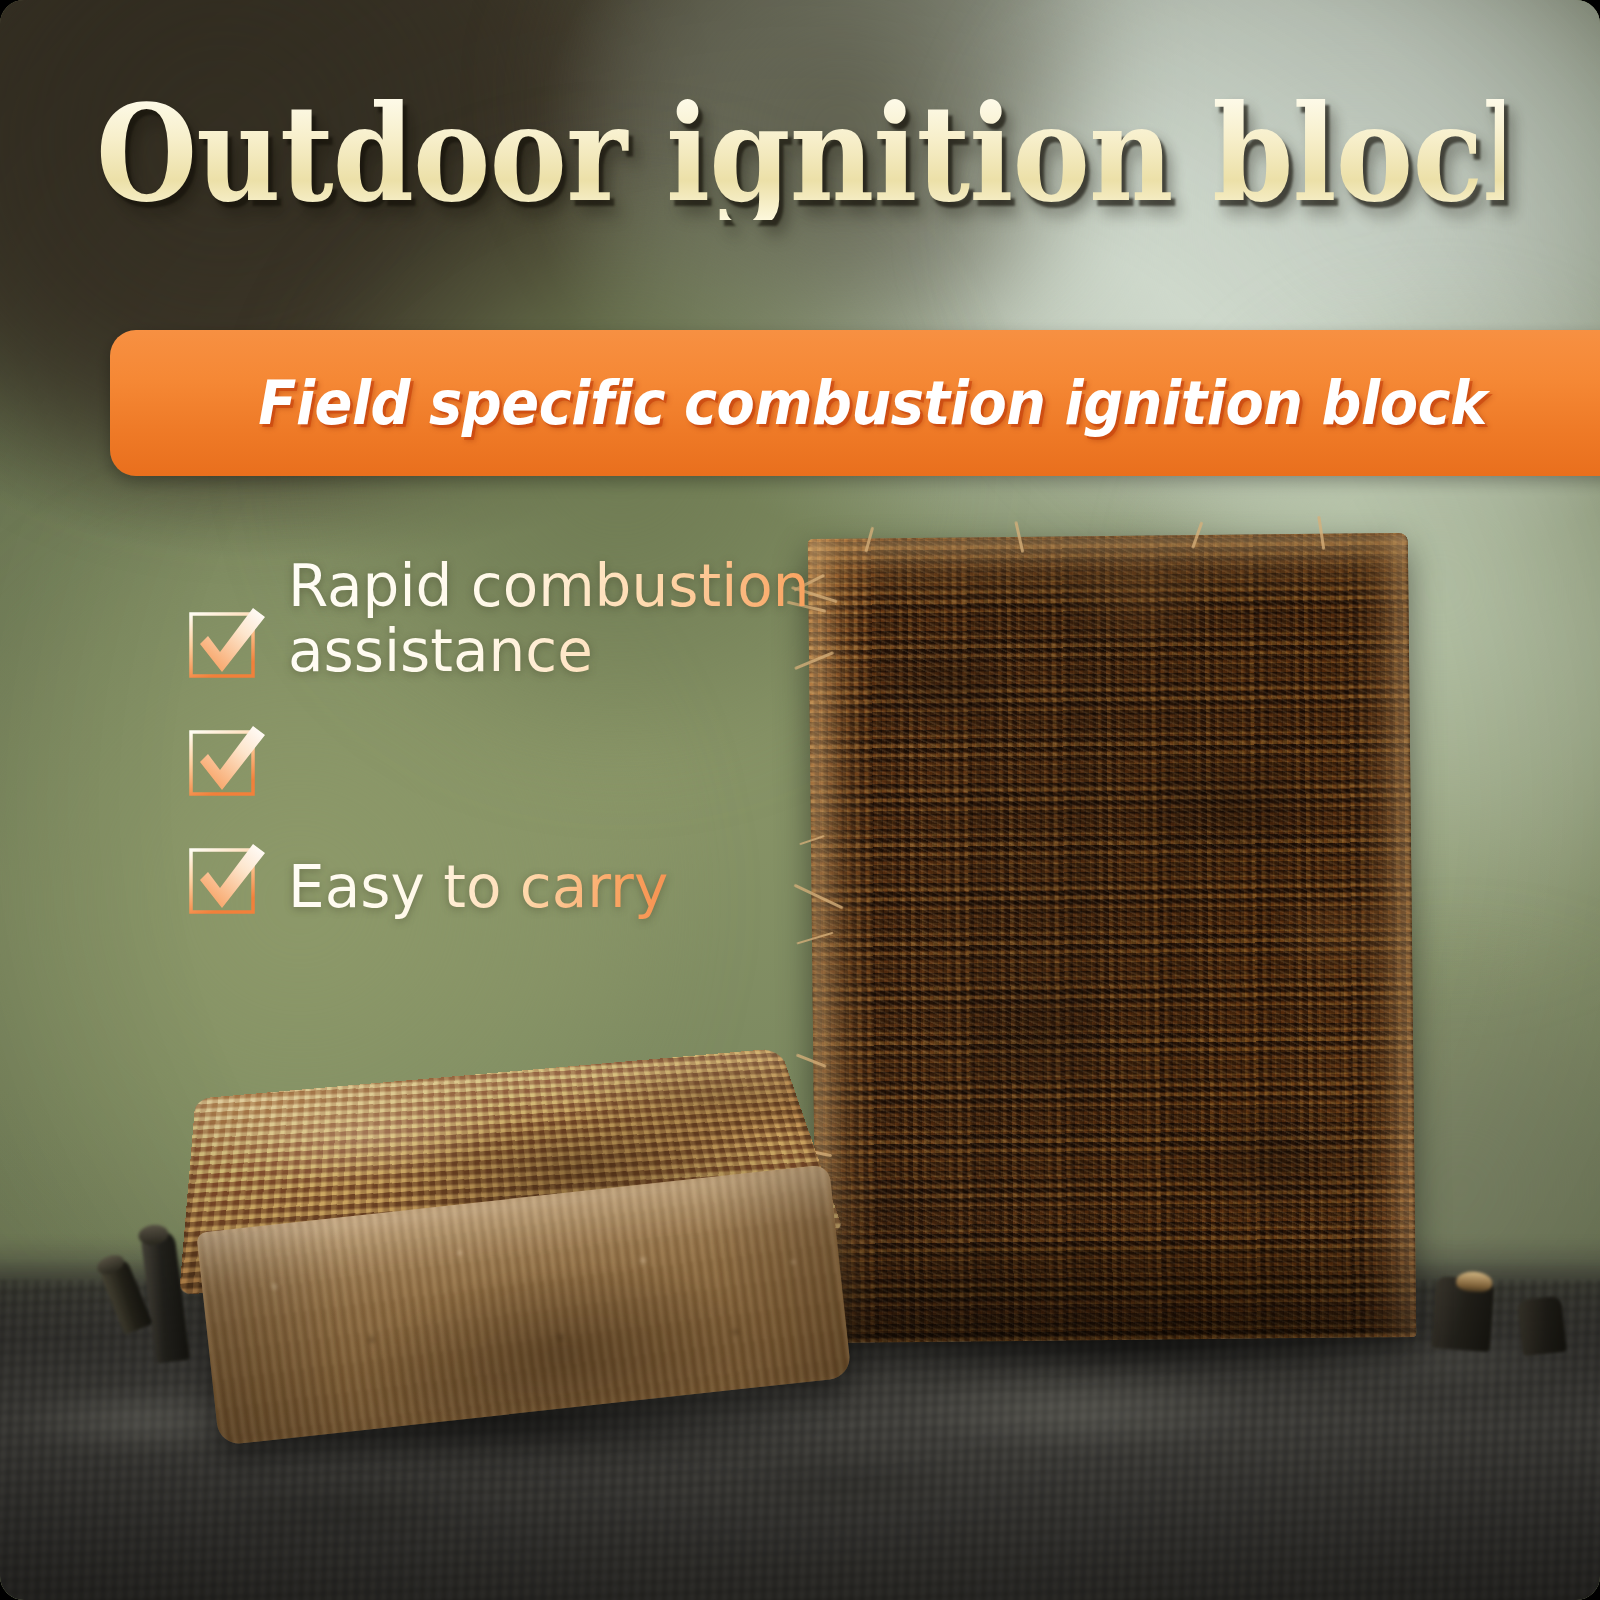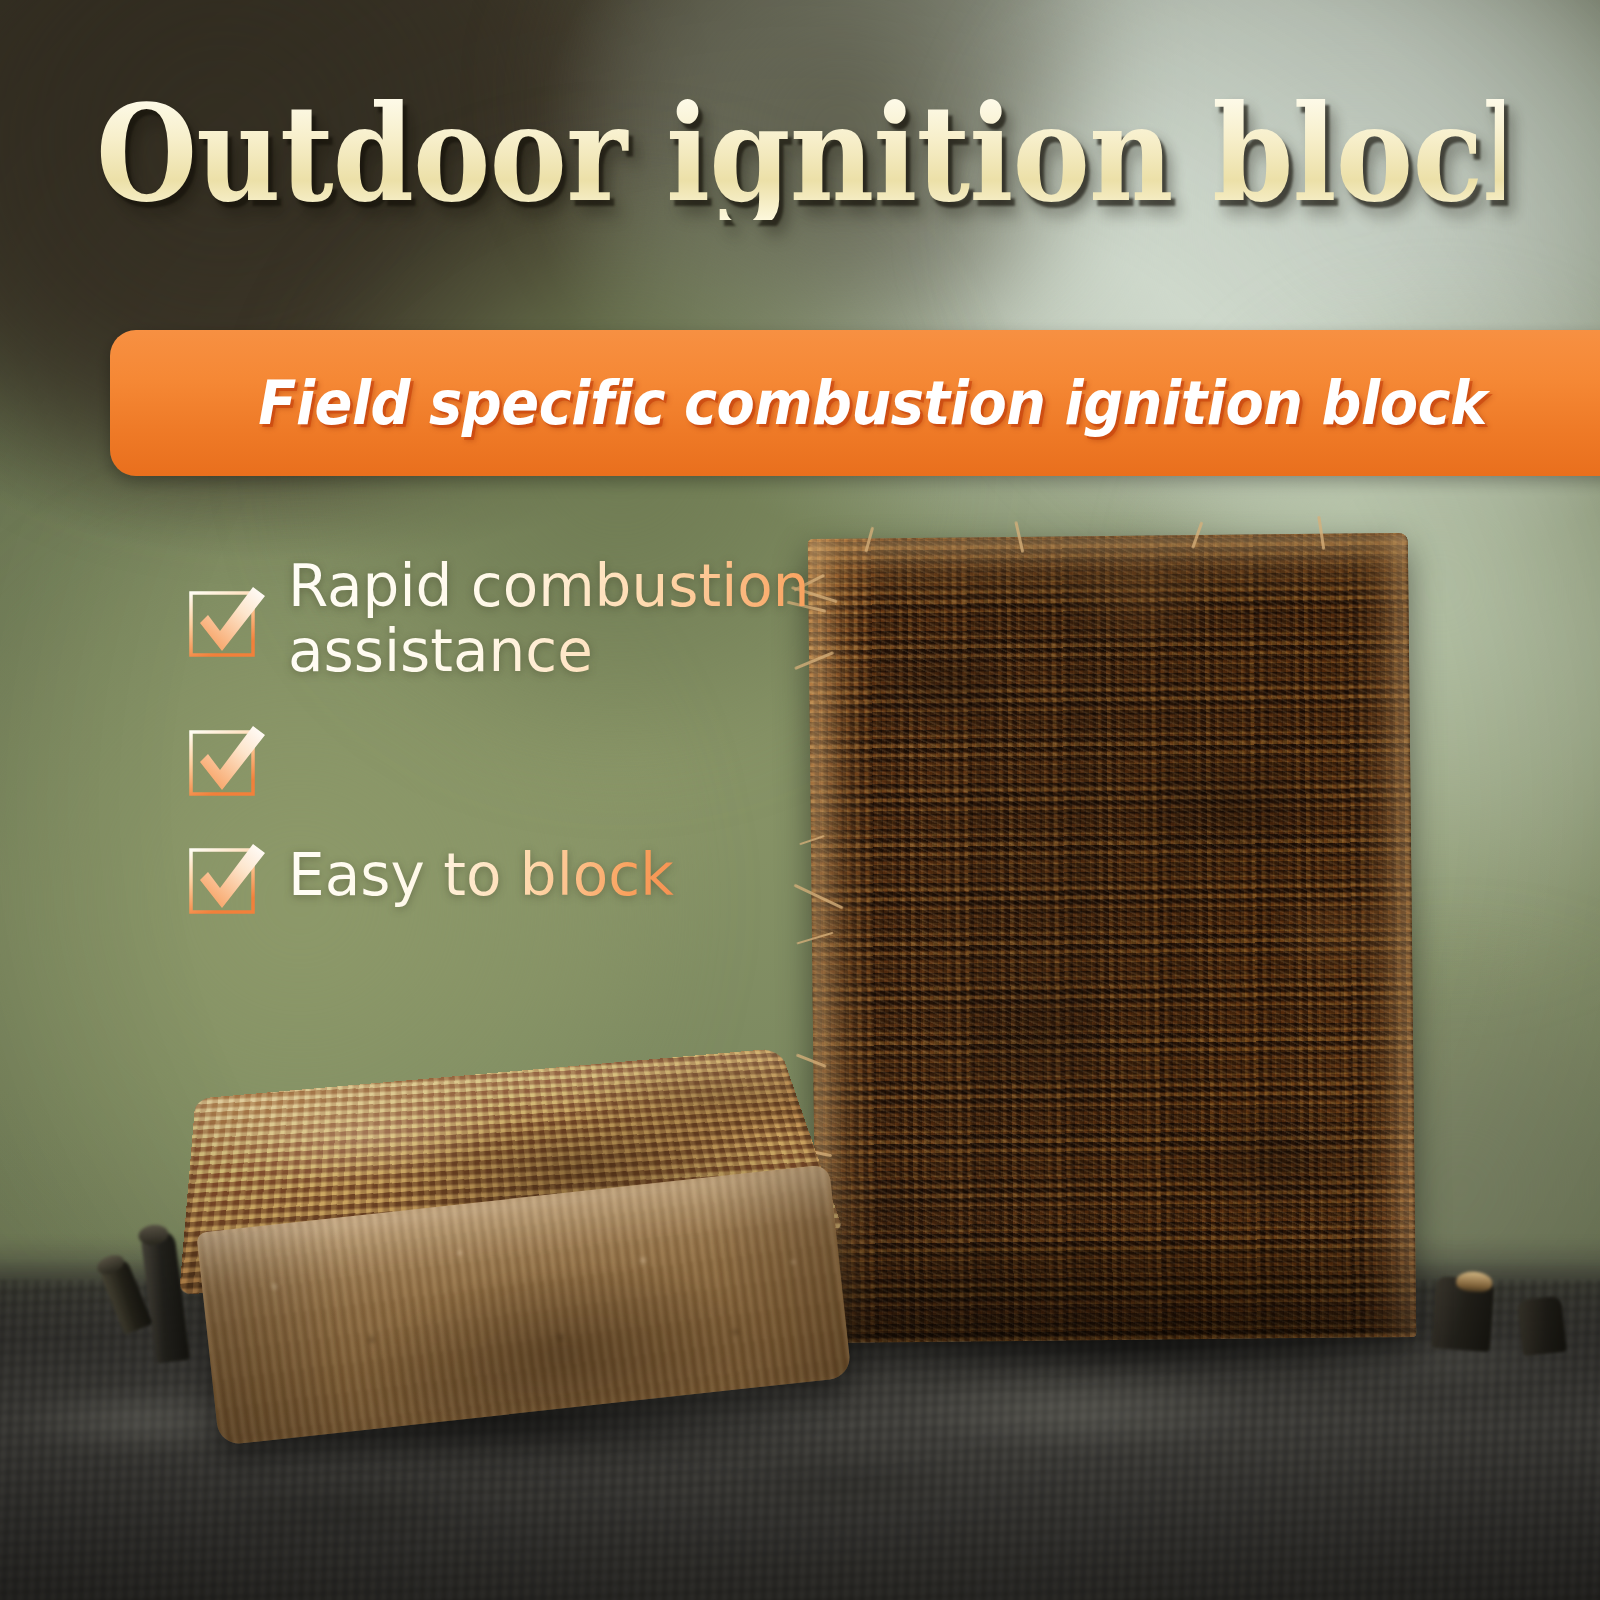--- a/index.html
+++ b/index.html
@@ -10,20 +10,21 @@
     font-family: "Liberation Sans", sans-serif;
   }
 
   
   #stage {
     position: relative;
     width: 1600px;
     height: 1600px;
     overflow: hidden;
     background: #7e8a62;
+    border-radius: 24px;
   }
 
   
   .bg-layer { position: absolute; inset: 0; }
 
   .bg-base {
     background:
       radial-gradient(ellipse 900px 620px at 1180px 170px, #cfd9cd 0%, rgba(207,217,205,0.85) 30%, rgba(170,186,160,0.0) 72%),
       radial-gradient(ellipse 780px 540px at 300px 140px, #2e2a20 0%, #413a2b 38%, rgba(75,72,50,0.0) 78%),
       radial-gradient(ellipse 1100px 760px at 640px 760px, #8a9668 0%, #7c8960 45%, rgba(110,122,82,0.0) 85%),
@@ -353,21 +354,21 @@
   }
 
   
   #feature-list {
     position: absolute;
     left: 186px; top: 552px;
     width: 680px;
   }
   .feature-row {
     display: flex;
-    align-items: center;
+    align-items: flex-end;
     margin-bottom: 28px;
   }
   .check-icon {
     flex: 0 0 auto;
     width: 84px; height: 84px;
     position: relative;
     margin-right: 18px;
     margin-top: 6px;
   }
   .check-icon svg { display: block; width: 84px; height: 84px; overflow: visible; }
@@ -526,18 +527,18 @@
             <linearGradient id="tickg3" x1="1" y1="0" x2="0.1" y2="1">
               <stop offset="0%" stop-color="#ffffff"></stop>
               <stop offset="38%" stop-color="#fde6cd"></stop>
               <stop offset="100%" stop-color="#f79a58"></stop>
             </linearGradient>
           </defs>
           <rect x="5" y="14" width="62" height="62" fill="none" stroke="url(#boxg3)" stroke-width="3.5"></rect>
           <path d="M 14 44 L 22 36 L 34 52 L 67 8 L 79 17 L 36 72 Z" fill="url(#tickg3)"></path>
         </svg>
       </span>
-      <span class="feature-label">Easy to block</span>
+      <span class="feature-label">Easy to carry</span>
     </div>
 
   </div>
 
 </div>
 
 </body></html>

